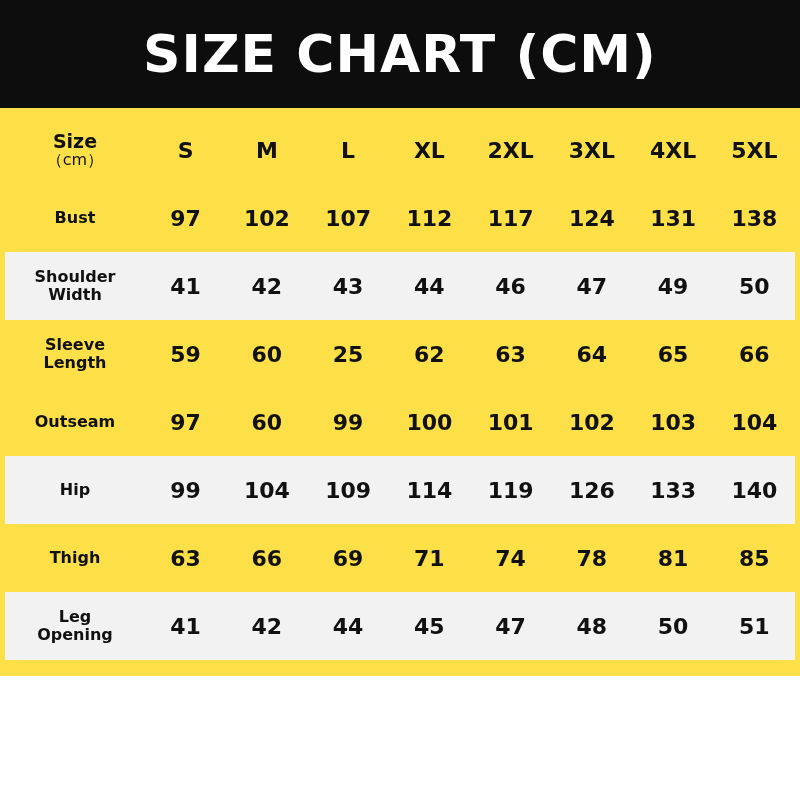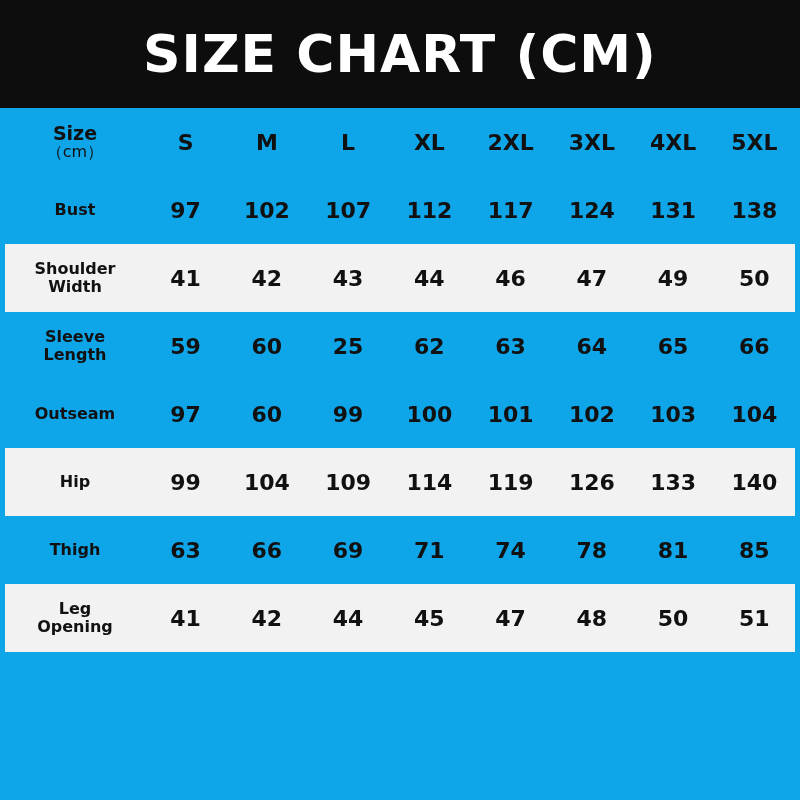--- a/index.html
+++ b/index.html
@@ -8,23 +8,23 @@
     background: #ffffff;
   }
   body {
     width: 800px;
     height: 800px;
     font-family: "DejaVu Sans", sans-serif;
     overflow: hidden;
   }
   .page {
     width: 800px;
-    height: 800px;
+    height: 676px;
     position: relative;
-    background: #0ea5e9;
+    background: #fde047;
     box-sizing: border-box;
   }
   .title-bar {
     width: 100%;
     height: 108px;
     background: #0d0d0d;
     display: flex;
     align-items: center;
     justify-content: center;
     box-sizing: border-box;
@@ -33,21 +33,21 @@
     color: #ffffff;
     font-size: 52px;
     font-weight: bold;
     letter-spacing: 1px;
     font-family: "DejaVu Sans", sans-serif;
     text-align: center;
     line-height: 1;
   }
   table.size-chart {
     width: 790px;
-    margin: 0 auto;
+    margin: 8px auto;
     border-collapse: collapse;
     table-layout: fixed;
   }
   table.size-chart col.label-col { width: 140px; }
   table.size-chart col.size-col { width: 81.25px; }
   table.size-chart th, table.size-chart td {
     text-align: center;
     vertical-align: middle;
     padding: 0;
     border: none;

